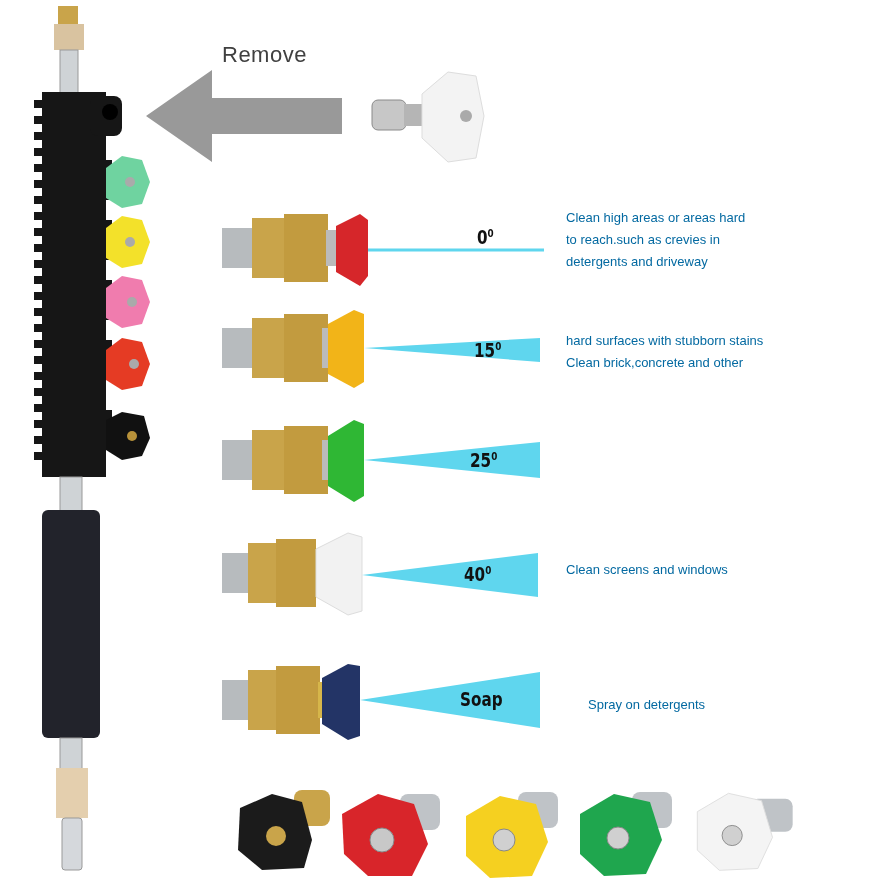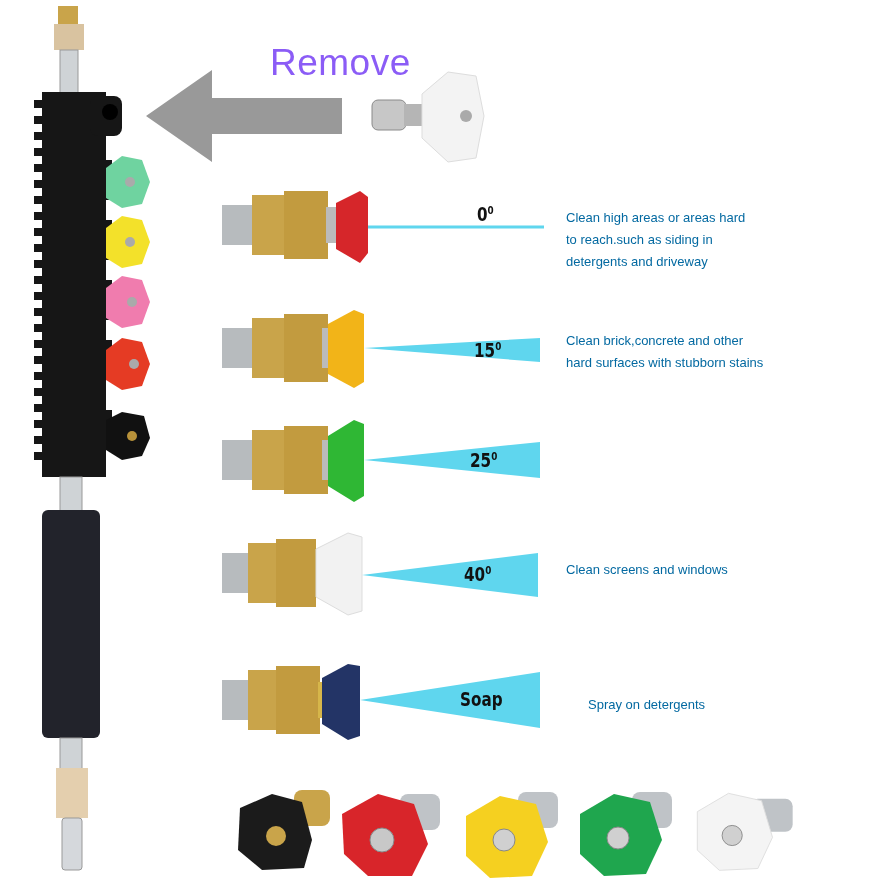--- a/index.html
+++ b/index.html
@@ -1,19 +1,19 @@
 <!DOCTYPE html>
 <html><head>
 <meta charset="utf-8">
 <style>
   html,body{margin:0;padding:0;background:#fff;}
   body{width:884px;height:884px;position:relative;overflow:hidden;font-family:"Liberation Sans",sans-serif;}
   .abs{position:absolute;}
   
-  .remove-label{left:222px;top:42px;font-size:37px;color:#8b5cf6;letter-spacing:0.5px;margin-left:48px;}
+  .remove-label{left:222px;top:42px;font-size:22px;color:#404040;letter-spacing:0.5px;}
   .arrow{left:146px;top:70px;width:196px;height:92px;}
   
   .wand{left:30px;top:0;width:140px;height:884px;}
   
   .row{left:222px;width:340px;height:100px;}
   .spray-label{font-family:"DejaVu Sans",sans-serif;font-weight:bold;color:#111;font-size:19px;transform:scaleX(0.8);transform-origin:left center;}
   .spray-label sup{font-size:11px;}
   .desc{font-size:13px;color:#0369a1;line-height:22px;}
   .bottom-nozzle{top:780px;width:110px;height:100px;}
 </style>
@@ -86,21 +86,21 @@
   <rect x="30" y="477" width="22" height="35" fill="#cfd3d6" stroke="#999"></rect>
 
   <rect x="12" y="510" width="58" height="228" rx="6" fill="#22232b"></rect>
   <rect x="30" y="738" width="22" height="32" fill="#cfd3d6" stroke="#999"></rect>
   <rect x="26" y="768" width="32" height="50" fill="#e4cfae"></rect>
   <rect x="32" y="818" width="20" height="52" rx="3" fill="#d5d8dc" stroke="#999"></rect>
 </svg>
 
 <div id="rows"></div>
 
-<div class="abs row" style="top:177px">
+<div class="abs row" style="top:200px">
   <svg class="abs" style="left:0;top:0;width:340px;height:100px" viewBox="0 0 340 100">
     <rect x="0" y="28" width="34" height="40" fill="#b7bbbe"></rect>
     <rect x="30" y="18" width="34" height="60" fill="#c9a44a"></rect>
     <rect x="62" y="14" width="44" height="68" fill="#c29b3f"></rect>
     <rect x="104" y="30" width="14" height="36" fill="#bbb"></rect>
     <path d="M114 26 L138 14 L146 20 L146 76 L138 86 L114 72 Z" fill="#d6262a"></path>
     <line x1="146" y1="50" x2="322" y2="50" stroke="#5fd6ee" stroke-width="3"></line>
   </svg>
   <div class="abs spray-label" style="left:255px;top:26px"><span>0</span><sup>0</sup></div>
 </div>
@@ -147,26 +147,26 @@
     <rect x="54" y="14" width="44" height="68" fill="#c29b3f"></rect>
     <rect x="96" y="30" width="8" height="36" fill="#d6b64a"></rect>
     <path d="M100 26 L126 12 L138 14 L138 84 L126 88 L100 72 Z" fill="#233466"></path>
     <polygon points="138,48 318,20 318,76" fill="#5fd6ee"></polygon>
   </svg>
   <div class="abs spray-label" style="left:238px;top:36px"><span>Soap</span><sup></sup></div>
 </div>
 
 <div class="abs desc" style="left:566px;top:207px">
   <div>Clean high areas or areas hard</div>
-  <div>to reach.such as siding in</div>
+  <div>to reach.such as crevies in</div>
   <div>detergents and driveway</div>
 </div>
 <div class="abs desc" style="left:566px;top:330px">
+  <div>hard surfaces with stubborn stains</div>
   <div>Clean brick,concrete and other</div>
-  <div>hard surfaces with stubborn stains</div>
 </div>
 <div class="abs desc" style="left:560px;top:436px">
 </div>
 <div class="abs desc" style="left:566px;top:559px">
   <div>Clean screens and windows</div>
 </div>
 <div class="abs desc" style="left:588px;top:694px">
   <div>Spray on detergents</div>
 </div>
 

